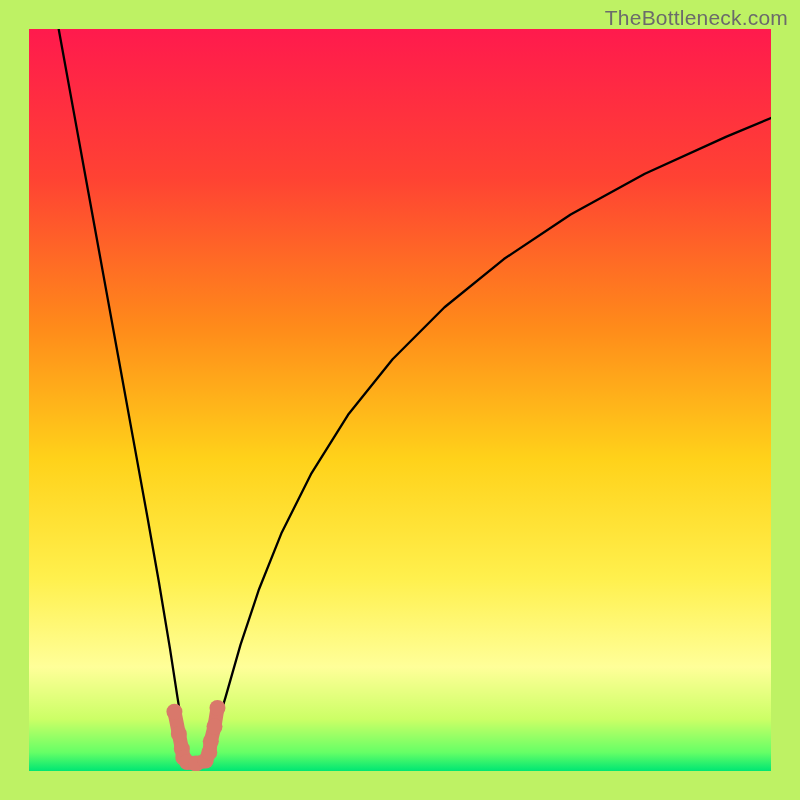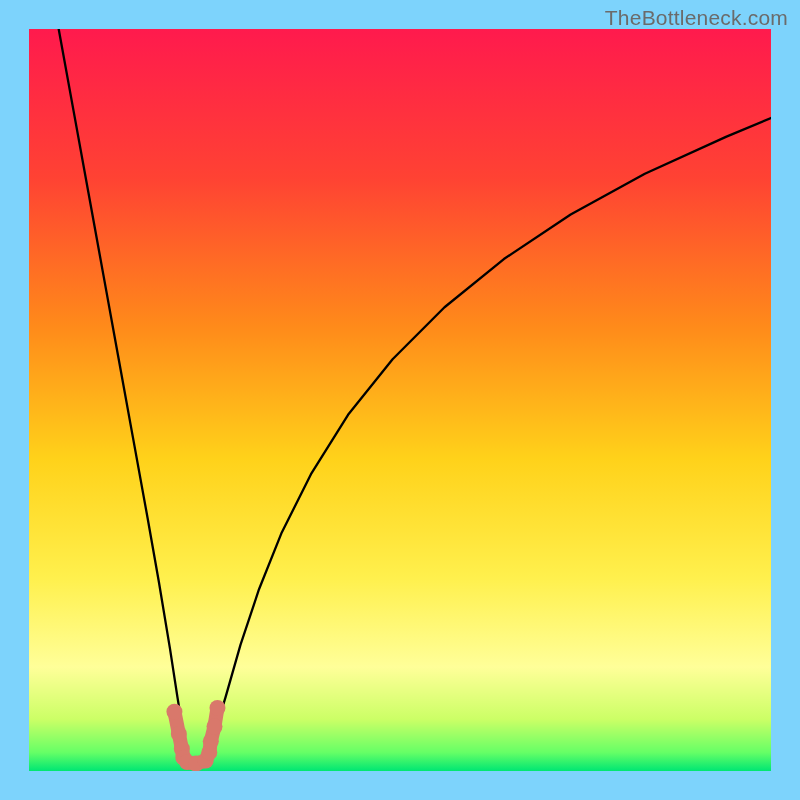--- a/index.html
+++ b/index.html
@@ -7,21 +7,21 @@
     padding: 0;
     width: 800px;
     height: 800px;
     overflow: hidden;
     background: #000;
     font-family: Arial, Helvetica, sans-serif;
   }
   .frame {
     position: absolute;
     inset: 0;
-    background: #7dd3fc;
+    background: #bef264;
   }
   .plot-area {
     position: absolute;
     left: 29px;
     top: 29px;
     width: 742px;
     height: 742px;
     overflow: hidden;
   }
   .gradient-bg {

